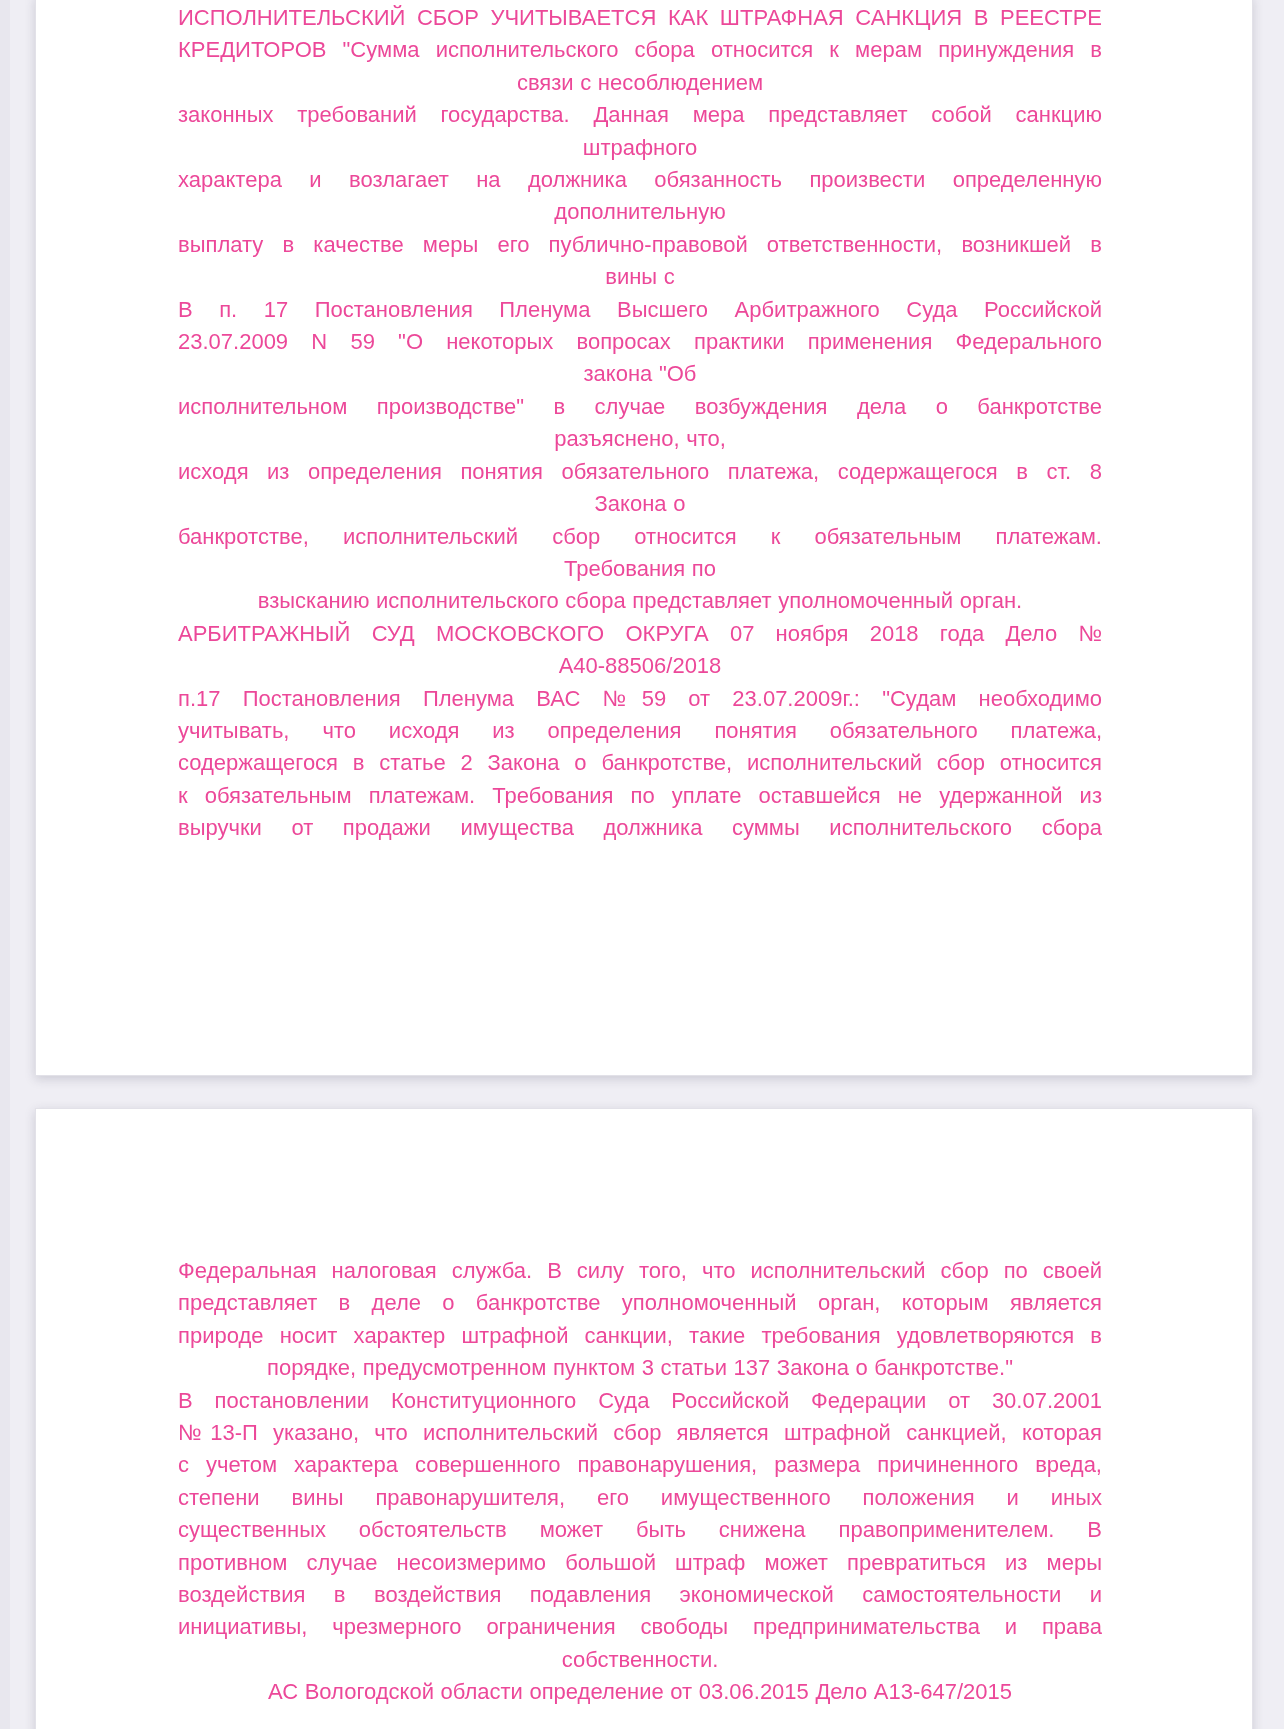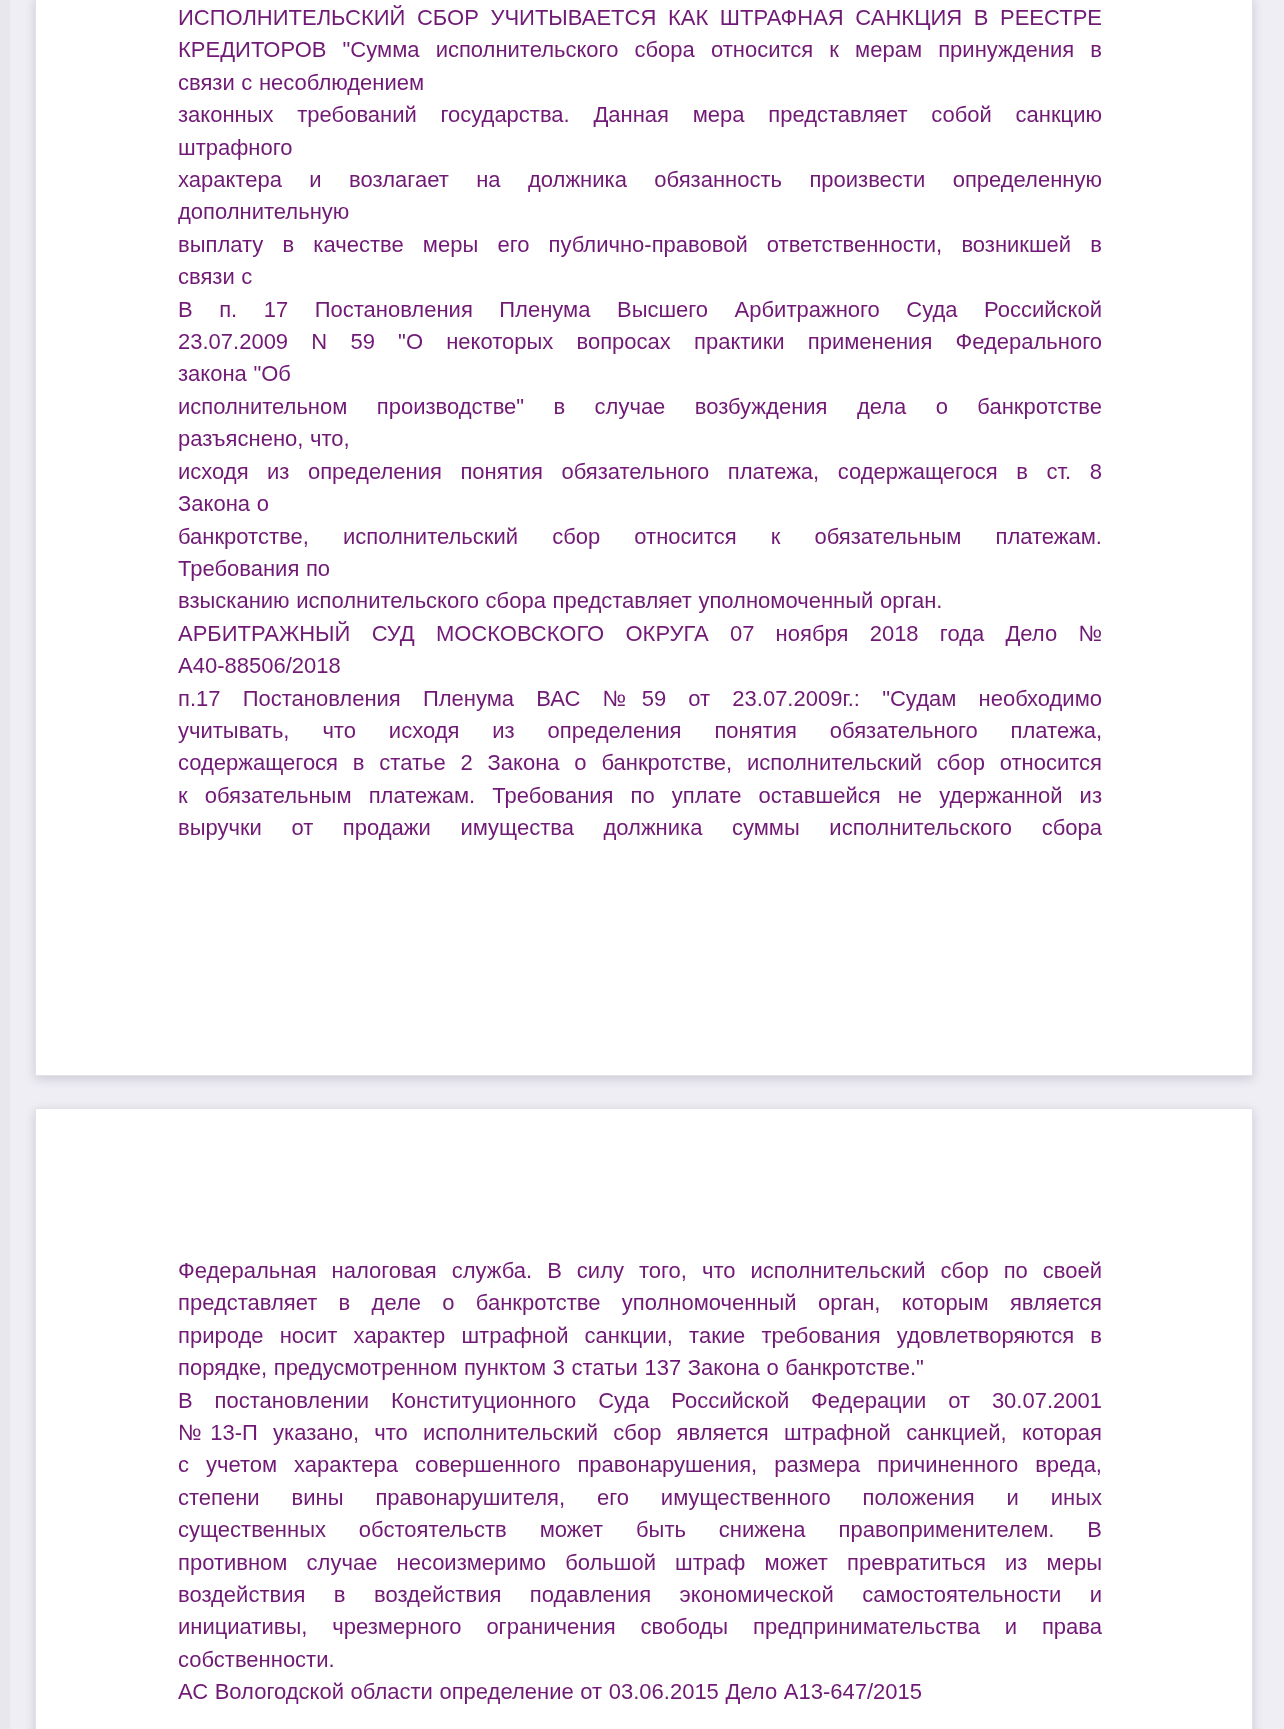--- a/index.html
+++ b/index.html
@@ -42,28 +42,28 @@
     padding: 6px 150px 0 142px;
   }
   .page-2 {
     top: 1108px;
     height: 940px;           
     border-bottom: none;
     padding: 146px 150px 0 142px;
   }
   .page-text {
     width: 924px;
-    color: #701a75;
+    color: #ec4899;
     font-size: 22px;
     line-height: 32.4px;
     word-spacing: 0.5px;
   }
   .line {
     white-space: normal;
-    text-align: left;
+    text-align: center;
   }
   .line.just {
     text-align: justify;
     text-align-last: justify;
     -moz-text-align-last: justify;
   }
 </style>
 </head>
 <body>
 
@@ -73,21 +73,21 @@
   <div class="page page-1">
     <div class="page-text">
         <div class="line just">ИСПОЛНИТЕЛЬСКИЙ СБОР УЧИТЫВАЕТСЯ КАК ШТРАФНАЯ САНКЦИЯ В РЕЕСТРЕ</div>
         <div class="line just">КРЕДИТОРОВ "Сумма исполнительского сбора относится к мерам принуждения в</div>
         <div class="line">связи с несоблюдением</div>
         <div class="line just">законных требований государства. Данная мера представляет собой санкцию</div>
         <div class="line">штрафного</div>
         <div class="line just">характера и возлагает на должника обязанность произвести определенную</div>
         <div class="line">дополнительную</div>
         <div class="line just">выплату в качестве меры его публично-правовой ответственности, возникшей в</div>
-        <div class="line">связи с</div>
+        <div class="line">вины с</div>
         <div class="line just">В п. 17 Постановления Пленума Высшего Арбитражного Суда Российской</div>
         <div class="line just">23.07.2009 N 59 "О некоторых вопросах практики применения Федерального</div>
         <div class="line">закона "Об</div>
         <div class="line just">исполнительном производстве" в случае возбуждения дела о банкротстве</div>
         <div class="line">разъяснено, что,</div>
         <div class="line just">исходя из определения понятия обязательного платежа, содержащегося в ст. 8</div>
         <div class="line">Закона о</div>
         <div class="line just">банкротстве, исполнительский сбор относится к обязательным платежам.</div>
         <div class="line">Требования по</div>
         <div class="line">взысканию исполнительского сбора представляет уполномоченный орган.</div>

